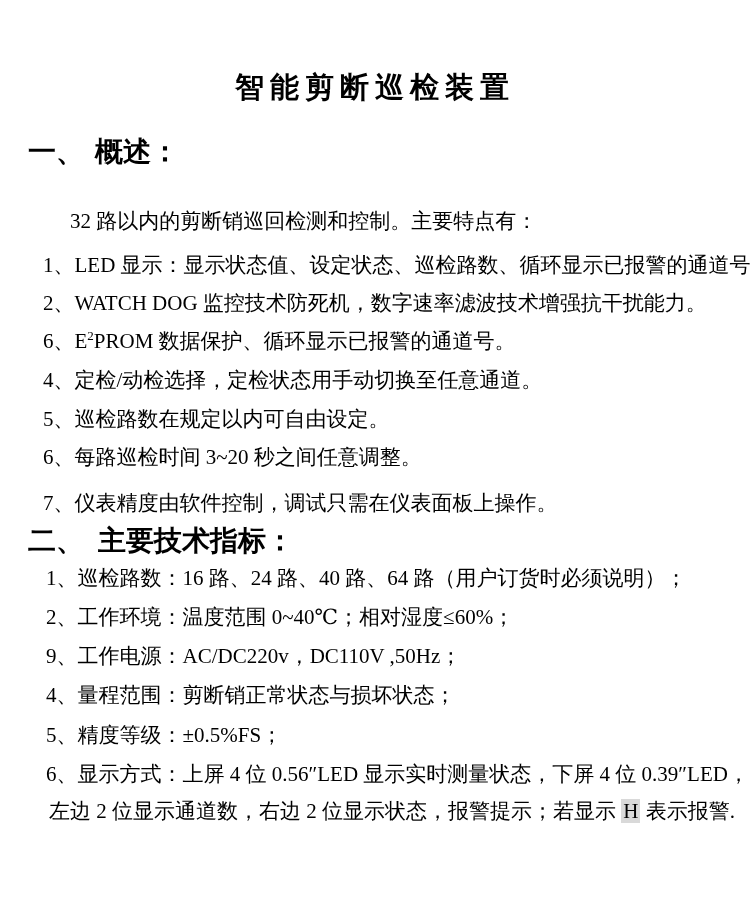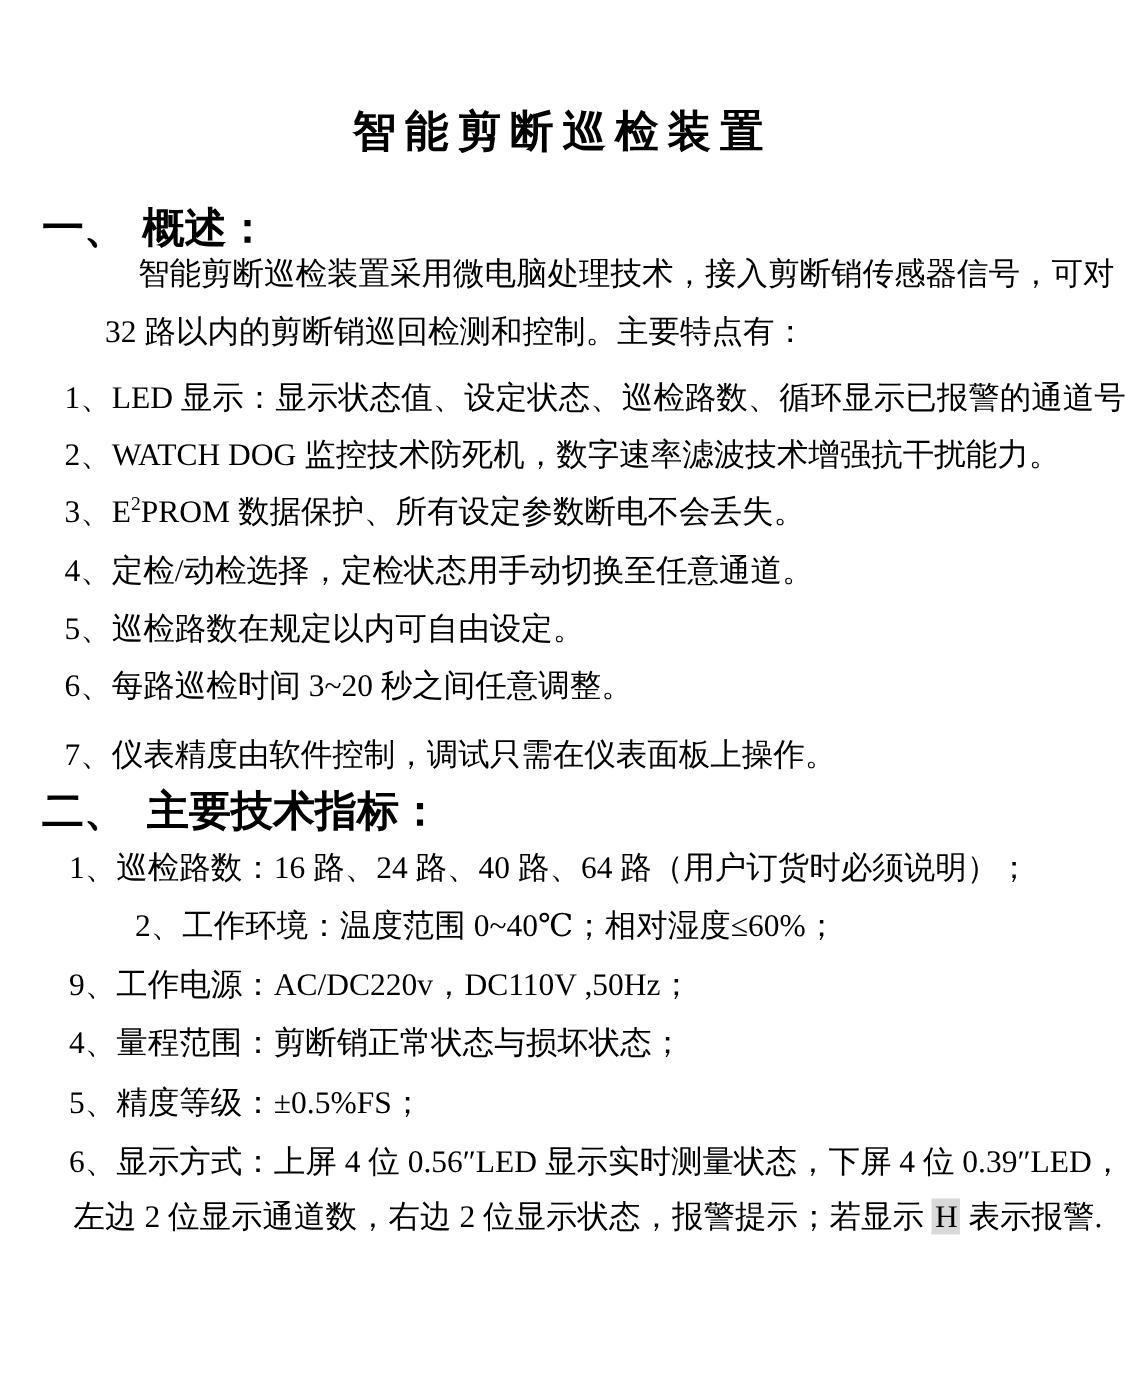--- a/index.html
+++ b/index.html
@@ -63,45 +63,44 @@
   
   .s1-i0 { top: 253px; left: 43px; }
   .s1-i1 { top: 291px; left: 43px; }
   .s1-i2 { top: 329px; left: 43px; }
   .s1-i3 { top: 368px; left: 43px; }
   .s1-i4 { top: 407px; left: 43px; }
   .s1-i5 { top: 445px; left: 43px; }
   .s1-i6 { top: 491px; left: 43px; }
   
   .s2-i0 { top: 566px; left: 46px; }
-  .s2-i1 { top: 605px; left: 46px; margin-left: 44px; }
+  .s2-i1 { top: 605px; left: 46px; }
   .s2-i2 { top: 644px; left: 46px; }
   .s2-i3 { top: 683px; left: 46px; }
   .s2-i4 { top: 723px; left: 46px; }
   .s2-i5a { top: 762px; left: 46px; }
   .s2-i5b { top: 799px; left: 49px; }
 </style>
 </head>
 <body>
 
 <div class="page">
 
   <div class="doc-title">智能剪断巡检装置</div>
 
   <div class="heading-row h1-row">
     <span class="marker">一、</span><span>概述：</span>
   </div>
 
-  <div class="line intro-1">智能剪断巡检装置采用微电脑处理技术，接入剪断销传感器信号，可对</div>
   <div class="line intro-2">32 路以内的剪断销巡回检测和控制。主要特点有：</div>
 
   <div class="line s1-i0">1、LED 显示：显示状态值、设定状态、巡检路数、循环显示已报警的通道号。</div>
   <div class="line s1-i1">2、WATCH DOG 监控技术防死机，数字速率滤波技术增强抗干扰能力。</div>
   <div class="line s1-i2">
-    <span>3、E</span><span class="sup">2</span><span>PROM 数据保护、所有设定参数断电不会丢失。</span>
+    <span>6、E</span><span class="sup">2</span><span>PROM 数据保护、循环显示已报警的通道号。</span>
   </div>
   <div class="line s1-i3">4、定检/动检选择，定检状态用手动切换至任意通道。</div>
   <div class="line s1-i4">5、巡检路数在规定以内可自由设定。</div>
   <div class="line s1-i5">6、每路巡检时间 3~20 秒之间任意调整。</div>
   <div class="line s1-i6">7、仪表精度由软件控制，调试只需在仪表面板上操作。</div>
 
   <div class="heading-row h2-row">
     <span class="marker">二、</span><span>主要技术指标：</span>
   </div>
 

